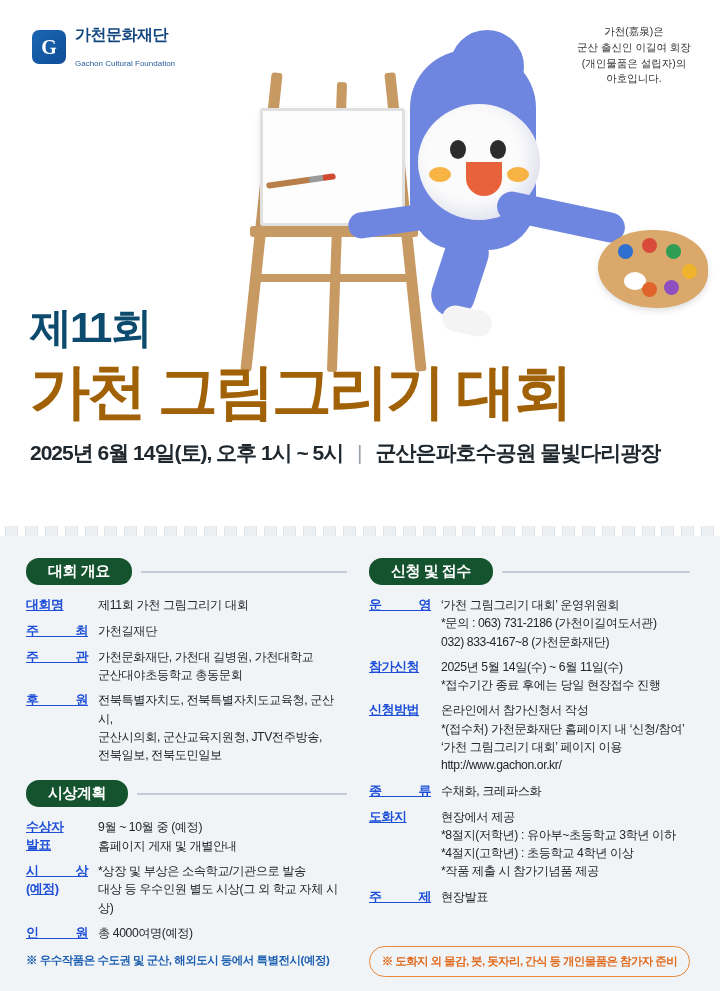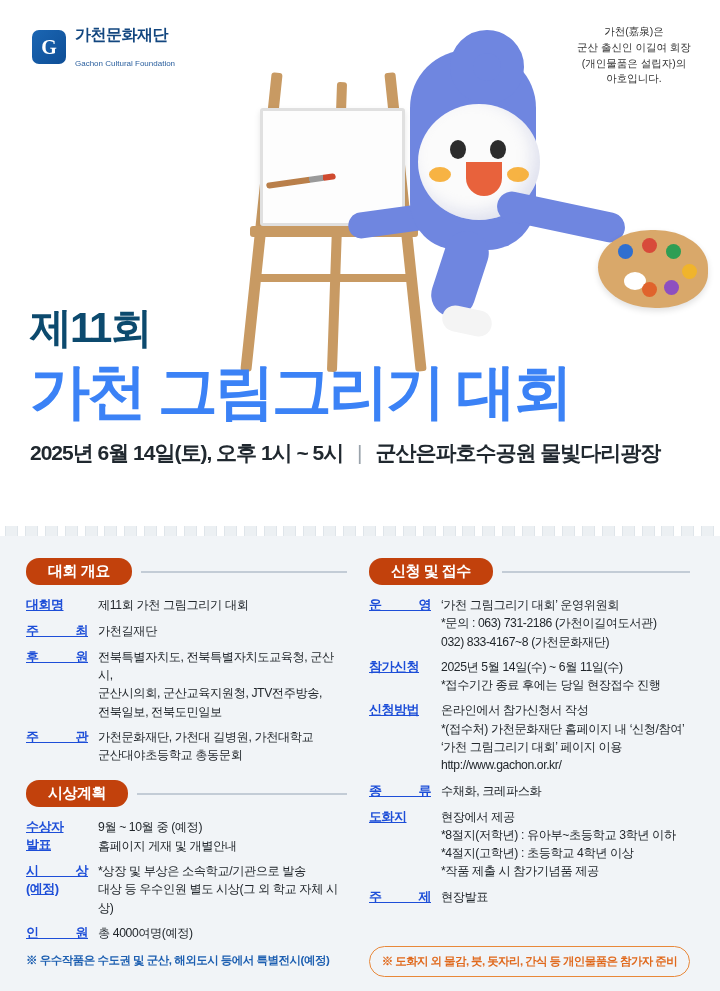--- a/index.html
+++ b/index.html
@@ -100,21 +100,21 @@
   .palette .hole {
     position:absolute; left:26px; top:42px; width:22px; height:18px;
     background:#ffffff; border-radius:50%;
   }
   .dot { position:absolute; width:15px; height:15px; border-radius:50%; }
 
   
   .title-block { position:absolute; left:30px; top:300px; width:660px; }
   .t-round { font-size:42px; font-weight:bold; color:#0c4a6e; letter-spacing:-2px; }
   .t-main {
-    font-size:60px; font-weight:bold; color:#3b82f6; letter-spacing:-3px;
+    font-size:60px; font-weight:bold; color:#a16207; letter-spacing:-3px;
     margin-top:4px; line-height:1.08; white-space:nowrap;
   }
   .t-sub {
     margin-top:14px; font-size:21px; font-weight:bold; color:#20282f; letter-spacing:-1px;
   }
   .t-sub .divider { color:#9aa3ab; margin:0 9px; font-weight:normal; }
 
   
   .perf {
     position:absolute; top:512px; left:0; width:720px; height:28px;
@@ -133,21 +133,21 @@
     background:#f1f4f7;
     padding:22px 26px 10px 26px;
     display:flex; gap:22px;
   }
   .col { width:321px; position:relative; }
 
   .sec-head {
     display:flex; align-items:center; gap:9px; margin-bottom:11px;
   }
   .sec-pill {
-    background:#c2410c; color:#fff; font-size:15px; font-weight:bold;
+    background:#14532d; color:#fff; font-size:15px; font-weight:bold;
     padding:4px 22px; border-radius:13px; letter-spacing:-0.5px; white-space:nowrap;
   }
   .sec-line { flex:1; height:2px; background:#c3ccd6; }
 
   .rows { display:flex; flex-direction:column; gap:7px; }
   .row { display:flex; gap:10px; align-items:flex-start; }
   .row .lbl {
     width:62px; min-width:62px; color:#1d4ed8; font-weight:bold; font-size:13px;
     letter-spacing:-0.5px; line-height:1.45; text-align:justify; text-align-last:justify;text-decoration:underline;
   }
@@ -294,35 +294,35 @@
           <div class="row">
             <div class="lbl">
               <div>주 최</div>
             </div>
             <div class="val">
               <span class="ln">가천길재단</span>
             </div>
           </div>
           <div class="row">
             <div class="lbl">
+              <div>주 관</div>
+            </div>
+            <div class="val">
+              <span class="ln">가천문화재단, 가천대 길병원, 가천대학교</span>
+              <span class="ln">군산대야초등학교 총동문회</span>
+            </div>
+          </div>
+          <div class="row">
+            <div class="lbl">
               <div>후 원</div>
             </div>
             <div class="val">
               <span class="ln">전북특별자치도, 전북특별자치도교육청, 군산시,</span>
               <span class="ln">군산시의회, 군산교육지원청, JTV전주방송,</span>
               <span class="ln">전북일보, 전북도민일보</span>
-            </div>
-          </div>
-          <div class="row">
-            <div class="lbl">
-              <div>주 관</div>
-            </div>
-            <div class="val">
-              <span class="ln">가천문화재단, 가천대 길병원, 가천대학교</span>
-              <span class="ln">군산대야초등학교 총동문회</span>
             </div>
           </div>
         </div>
 
       <div class="spacer"></div>
 
       <div class="sec-head">
         <div class="sec-pill">시상계획</div>
         <div class="sec-line"></div>
       </div>

